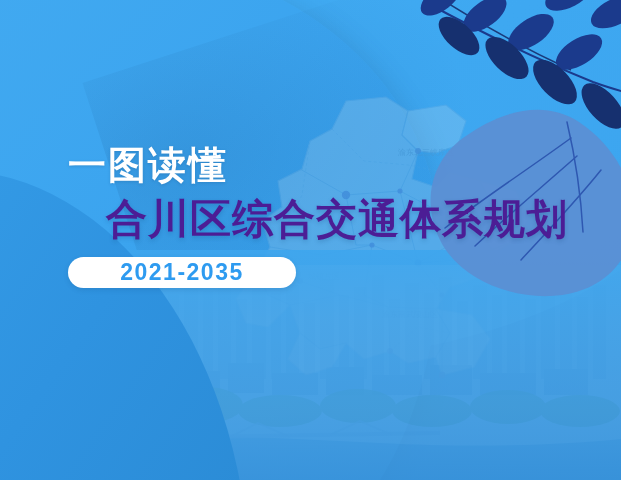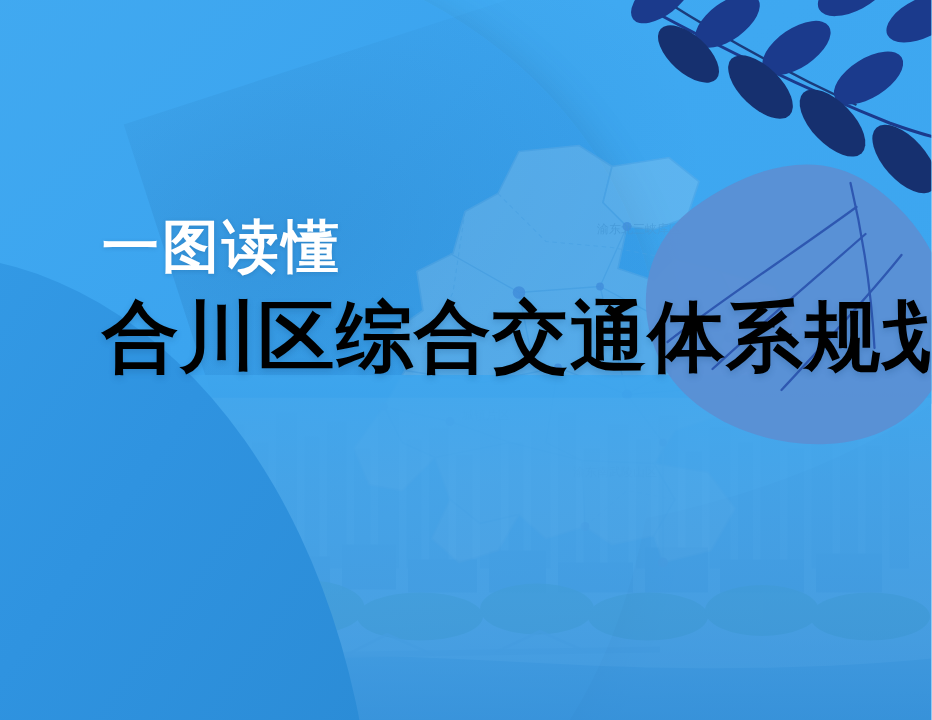--- a/index.html
+++ b/index.html
@@ -138,27 +138,28 @@
     font-weight: 700;
     color: #ffffff;
     letter-spacing: 2px;
     text-shadow: 0 1px 3px rgba(20, 70, 120, 0.22);
     white-space: nowrap;
   }
 
   .headline {
     margin-top: 15px;
     font-family: "Liberation Sans", sans-serif;
-    font-size: 51px;
+    font-size: 41px;
     line-height: 1;
     font-weight: 700;
-    color: #000000;
+    color: #4c1d95;
     letter-spacing: 1px;
     text-shadow: 0 2px 4px rgba(20, 70, 120, 0.22);
     white-space: nowrap;
+    margin-left: 38px;
   }
 
   .date-badge {
     margin-top: 17px;
     display: inline-flex;
     align-items: center;
     justify-content: center;
     width: 228px;
     height: 31px;
     border-radius: 16px;
@@ -356,15 +357,18 @@
         <ellipse cx="108" cy="-18" rx="26" ry="13" transform="rotate(-30 108 -18)"></ellipse>
         <ellipse cx="158" cy="-6" rx="26" ry="13" transform="rotate(-28 158 -6)"></ellipse>
         <ellipse cx="204" cy="12" rx="26" ry="13" transform="rotate(-26 204 12)"></ellipse>
       </g>
     </svg>
   </div>
 
   <div class="content">
     <div class="eyebrow">一图读懂</div>
     <div class="headline">合川区综合交通体系规划</div>
+    <div class="date-badge">
+      <span class="date-badge-text">2021-2035</span>
+    </div>
   </div>
 
 </div>
 
 </body></html>

